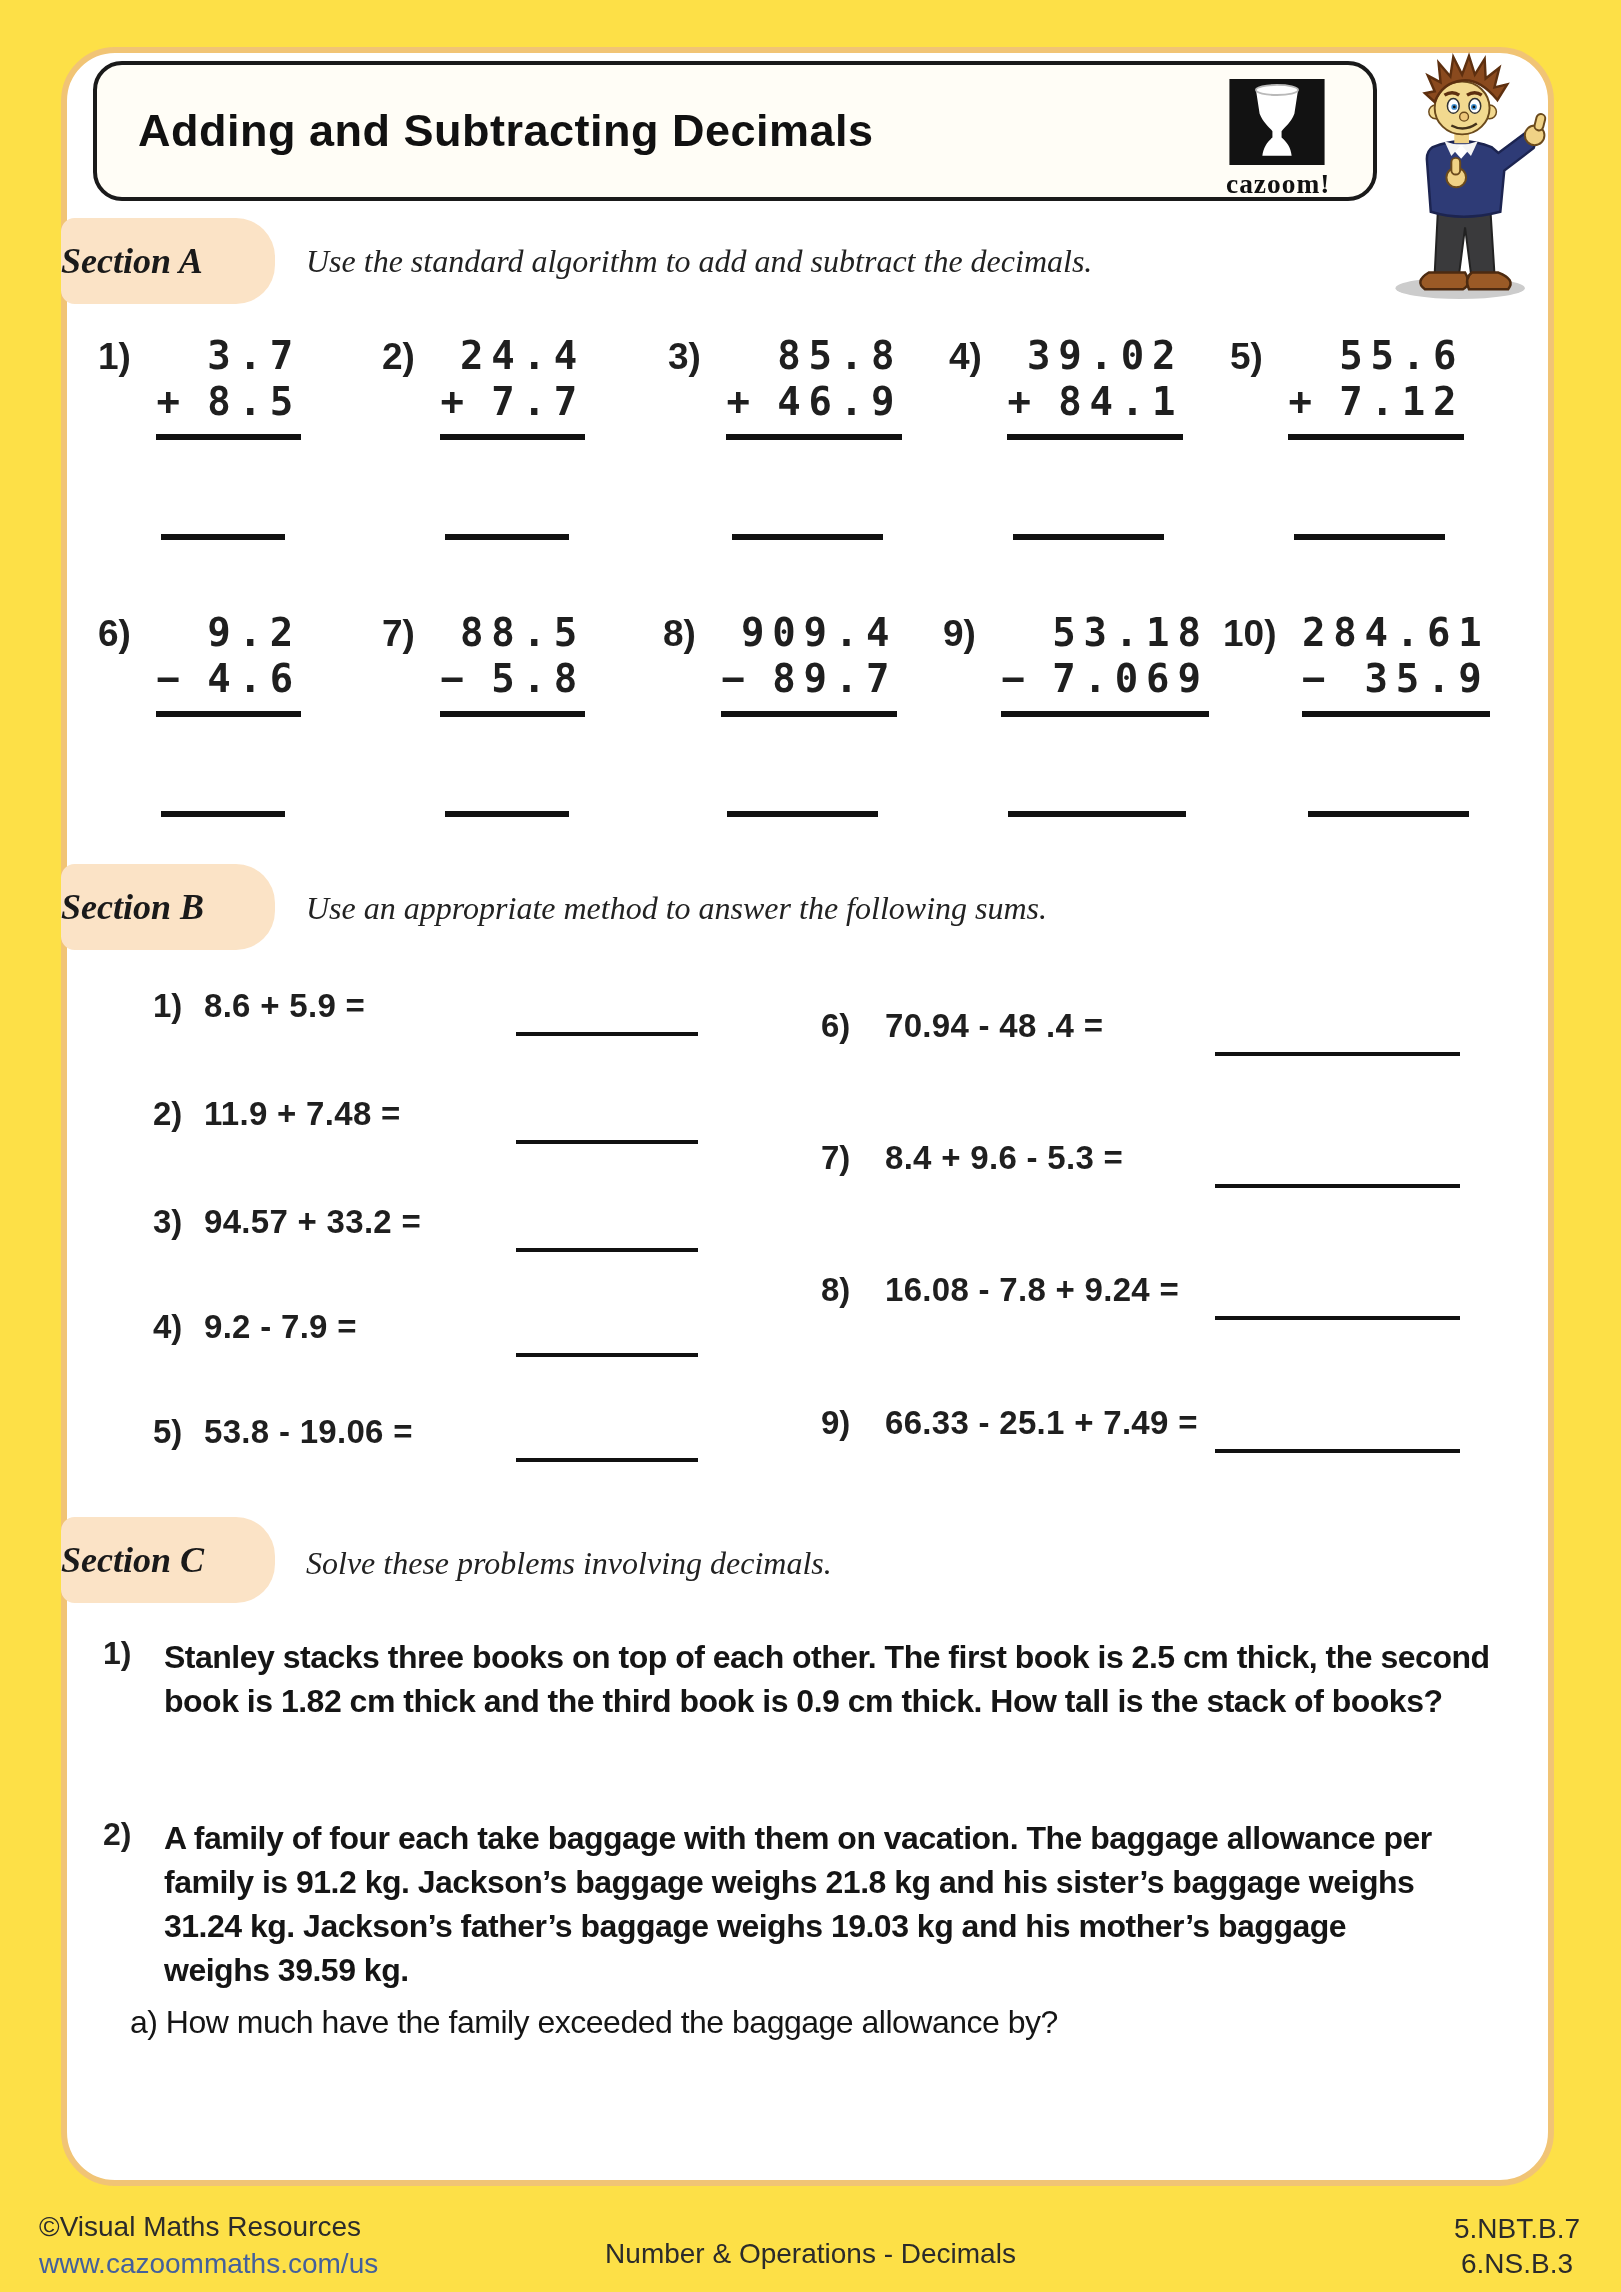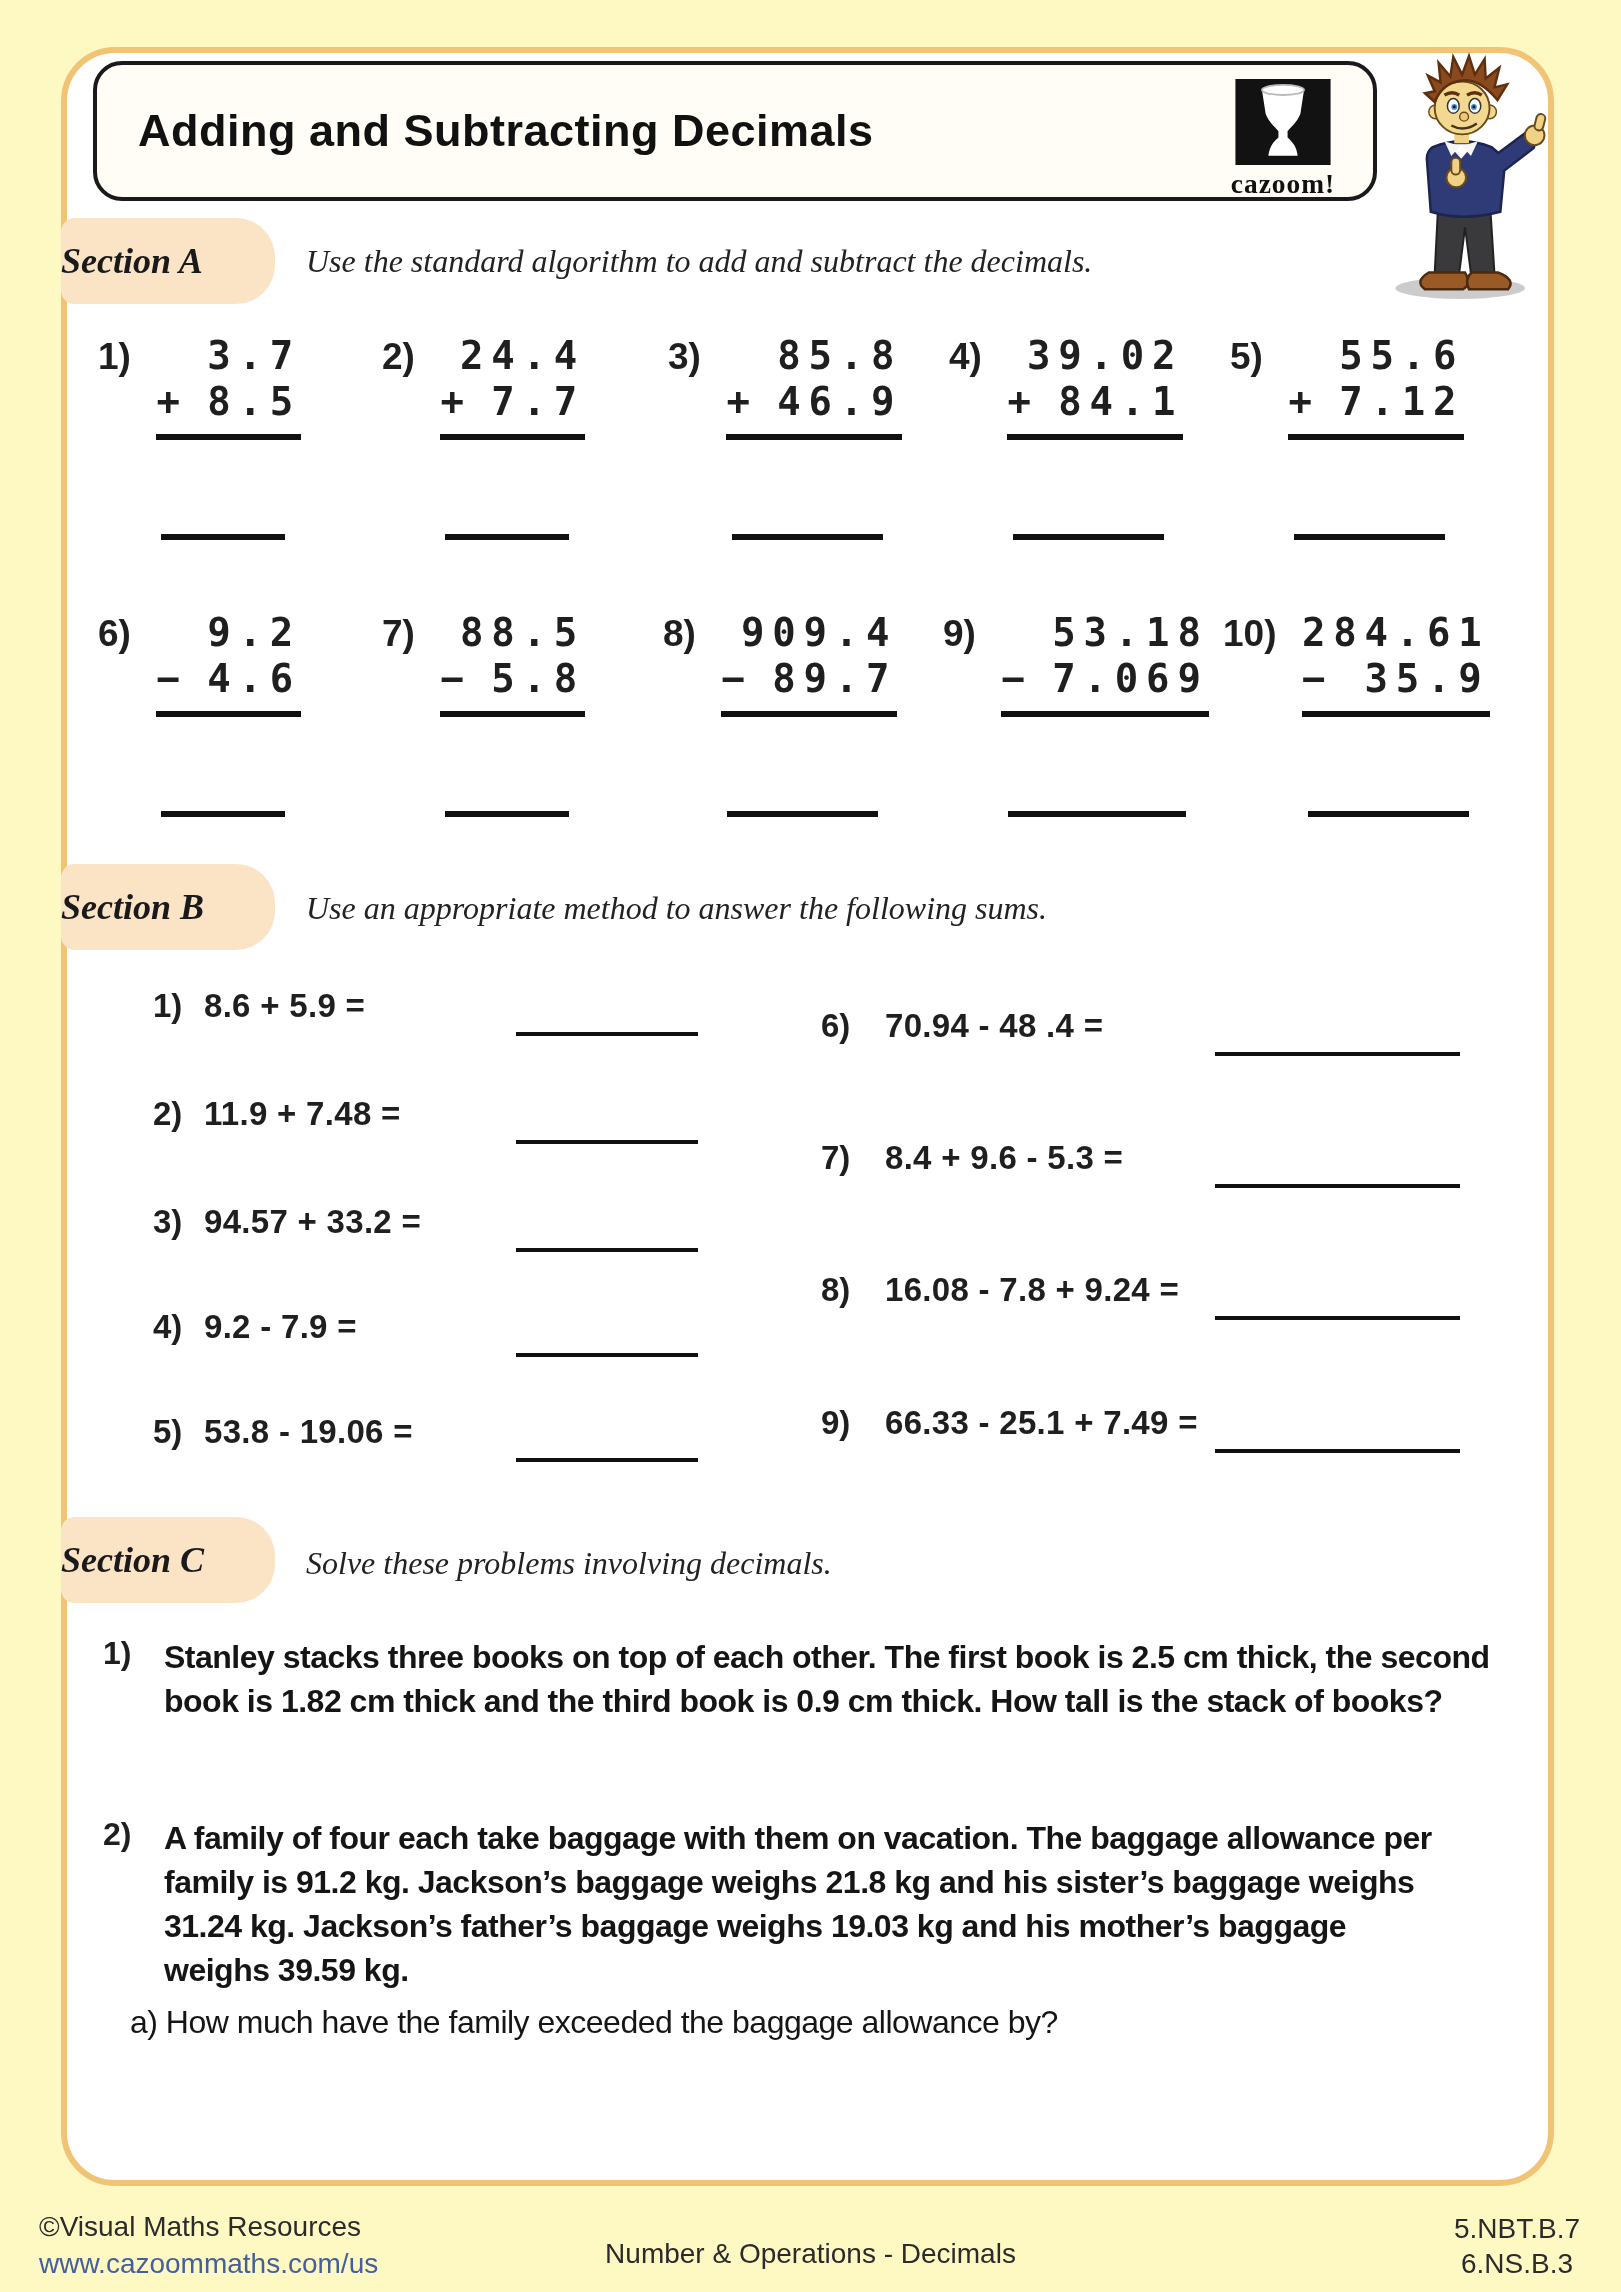--- a/index.html
+++ b/index.html
@@ -1,28 +1,28 @@
 <!DOCTYPE html>
 <html><head>
 <meta charset="utf-8">
 <style>
   html,body{margin:0;padding:0;background:#ffffff;}
-  #page{position:relative;width:1621px;height:2293px;background:#fef9c3;overflow:hidden;
+  #page{position:relative;width:1621px;height:2293px;background:#fde047;overflow:hidden;
         font-family:"Liberation Sans",sans-serif;color:#1f1f1f;}
 
   
   .gold-frame{position:absolute;left:61px;top:47px;width:1493px;height:2139px;
               border:6.9px solid #F1C475;border-radius:54px;background:#ffffff;box-sizing:border-box;}
 
   
   .title-box{position:absolute;left:93px;top:61px;width:1284px;height:140px;
              border:4.9px solid #1a1a1a;border-radius:29px;background:#fffdf6;box-sizing:border-box;}
   .title-text{position:absolute;left:41px;top:50%;transform:translateY(-50%);
               font-size:45px;font-weight:bold;letter-spacing:0.5px;color:#111;}
-  .logo{position:absolute;right:33px;top:13.7px;width:114px;text-align:center;}
+  .logo{position:absolute;right:33px;top:13.7px;width:114px;}
   .logo-text{font-family:"Liberation Serif",serif;font-weight:bold;font-size:27.4px;color:#111;margin-top:0px;letter-spacing:1px;}
 
   
   .sec-label{position:absolute;left:61px;width:214px;height:86px;background:#FBE3C6;
              border-radius:13.7px 39px 39px 13.7px;display:flex;align-items:center;}
   .sec-label span{font-family:"Liberation Serif",serif;font-style:italic;font-weight:bold;
                   font-size:36px;color:#1a1a1a;}
   .sec-instr{position:absolute;left:306px;font-family:"Liberation Serif",serif;font-style:italic;
              font-size:32px;color:#222;}
 

